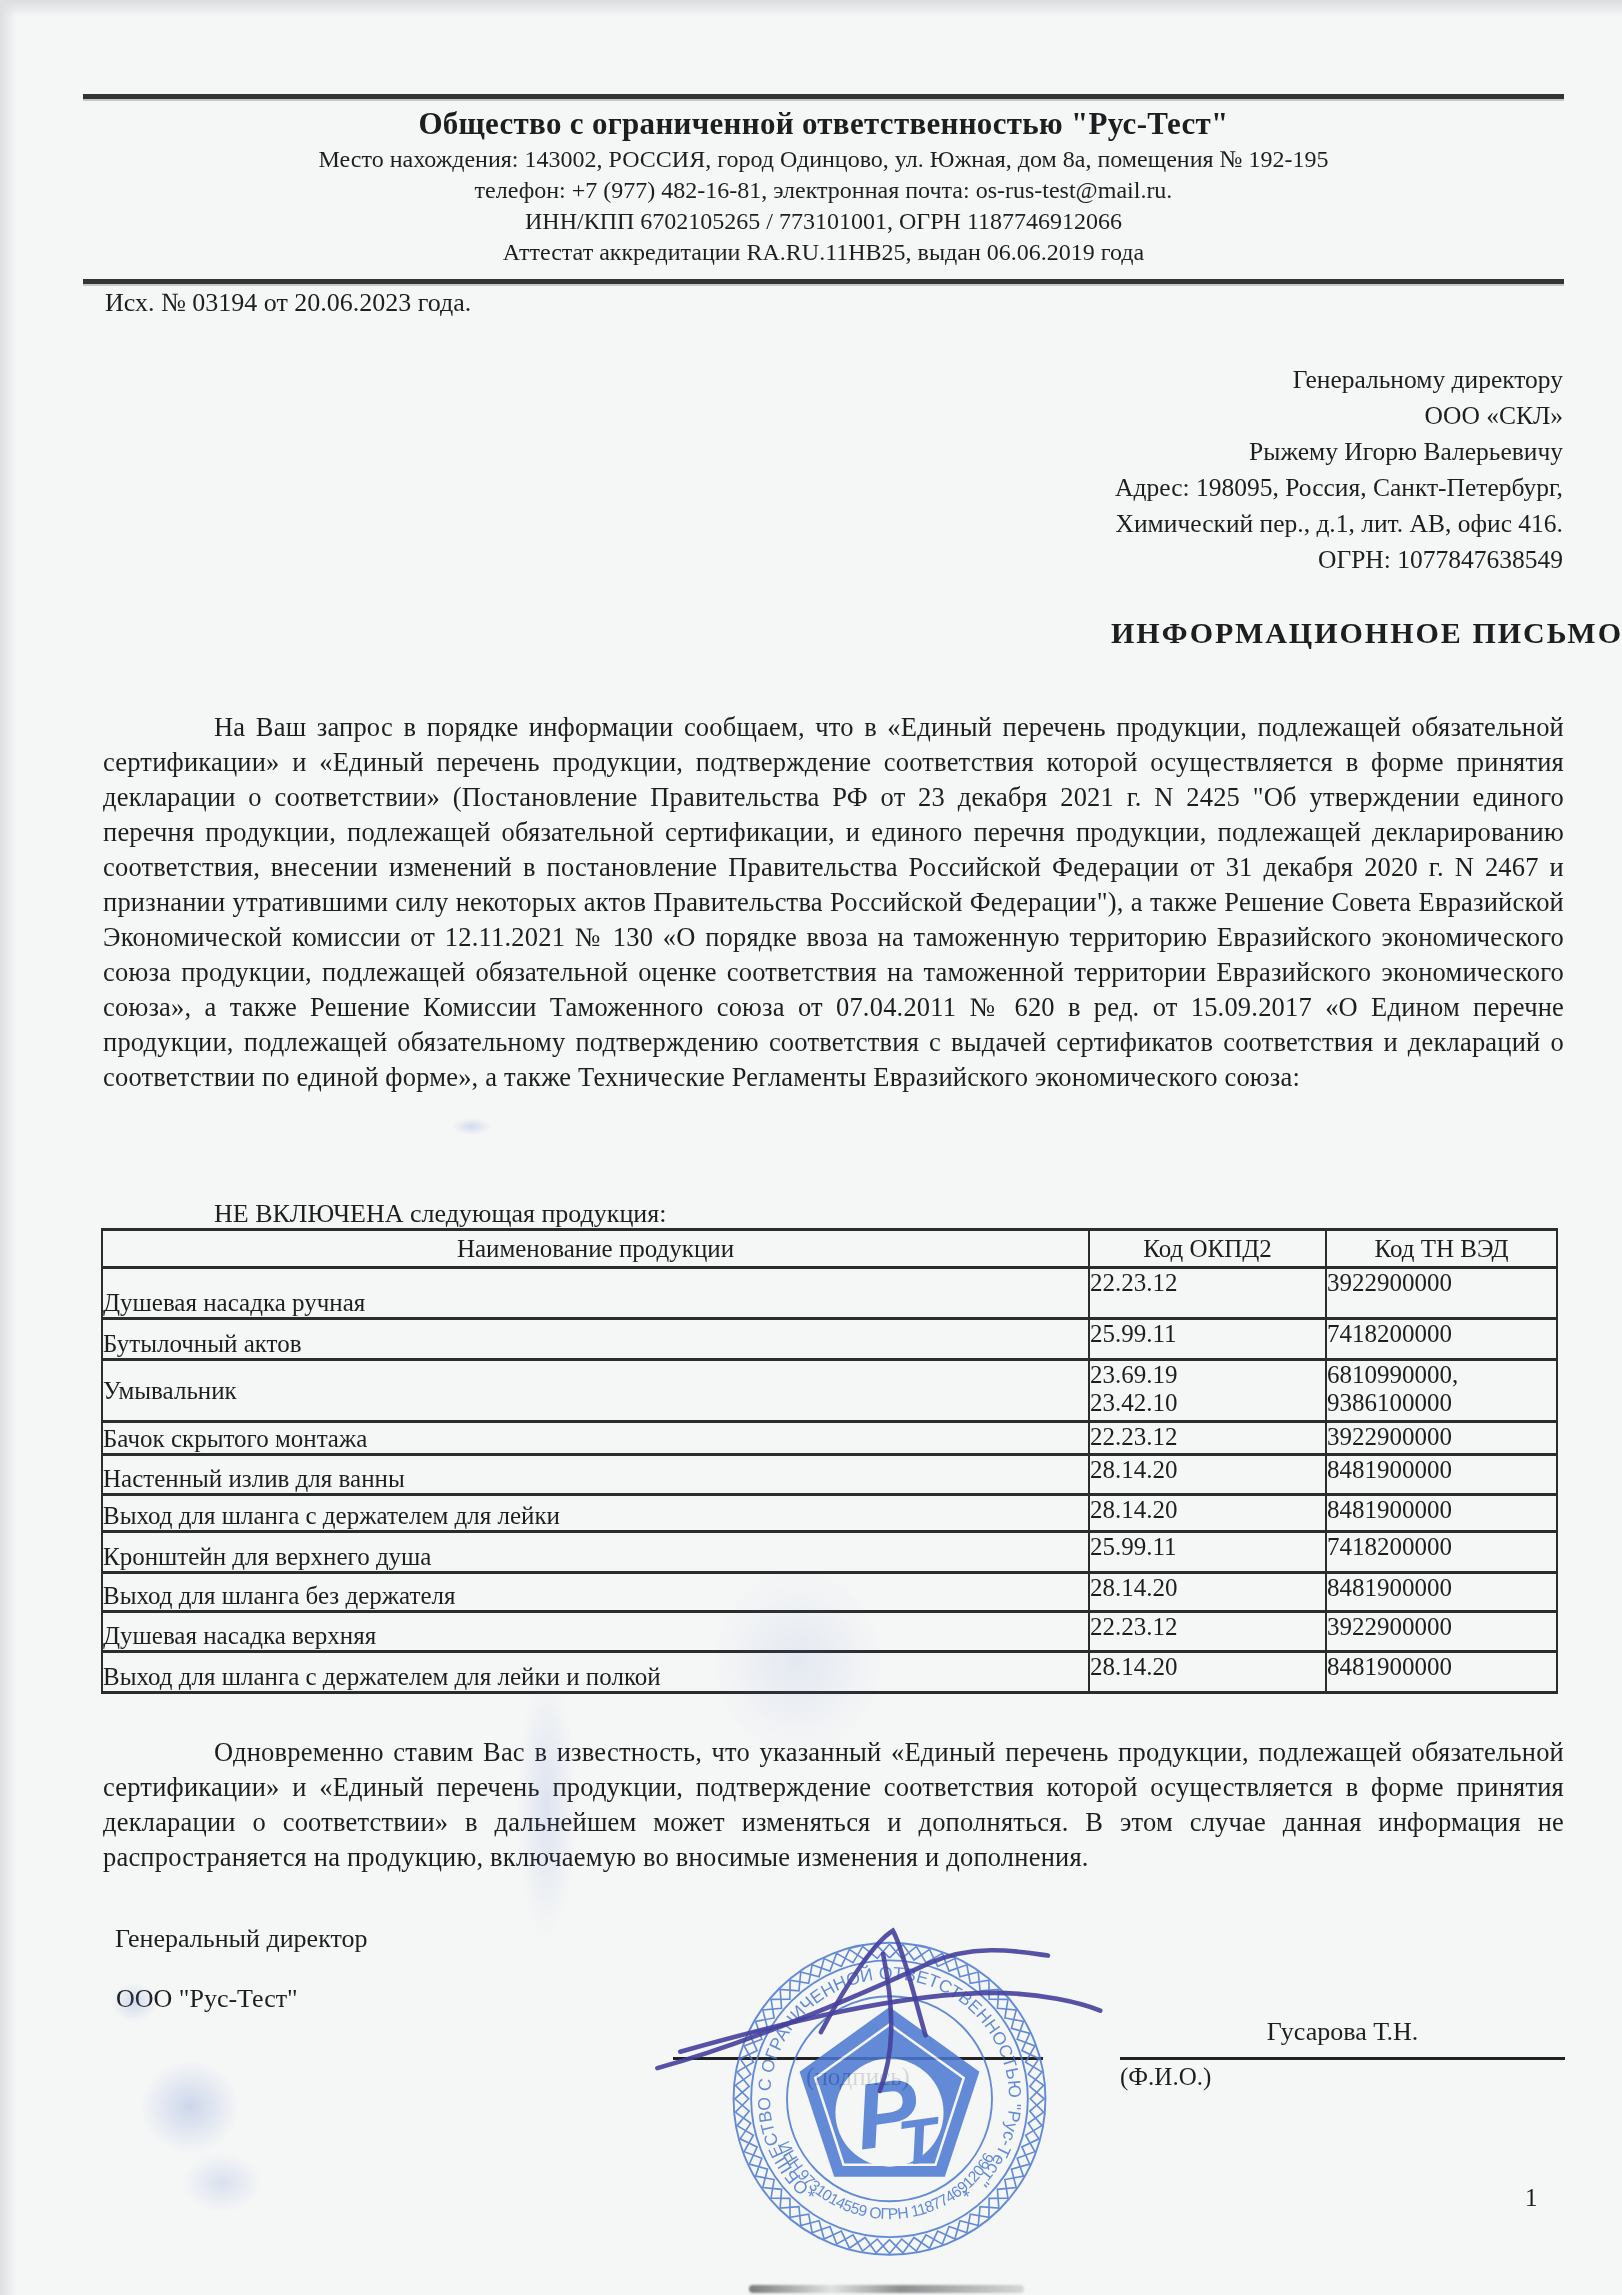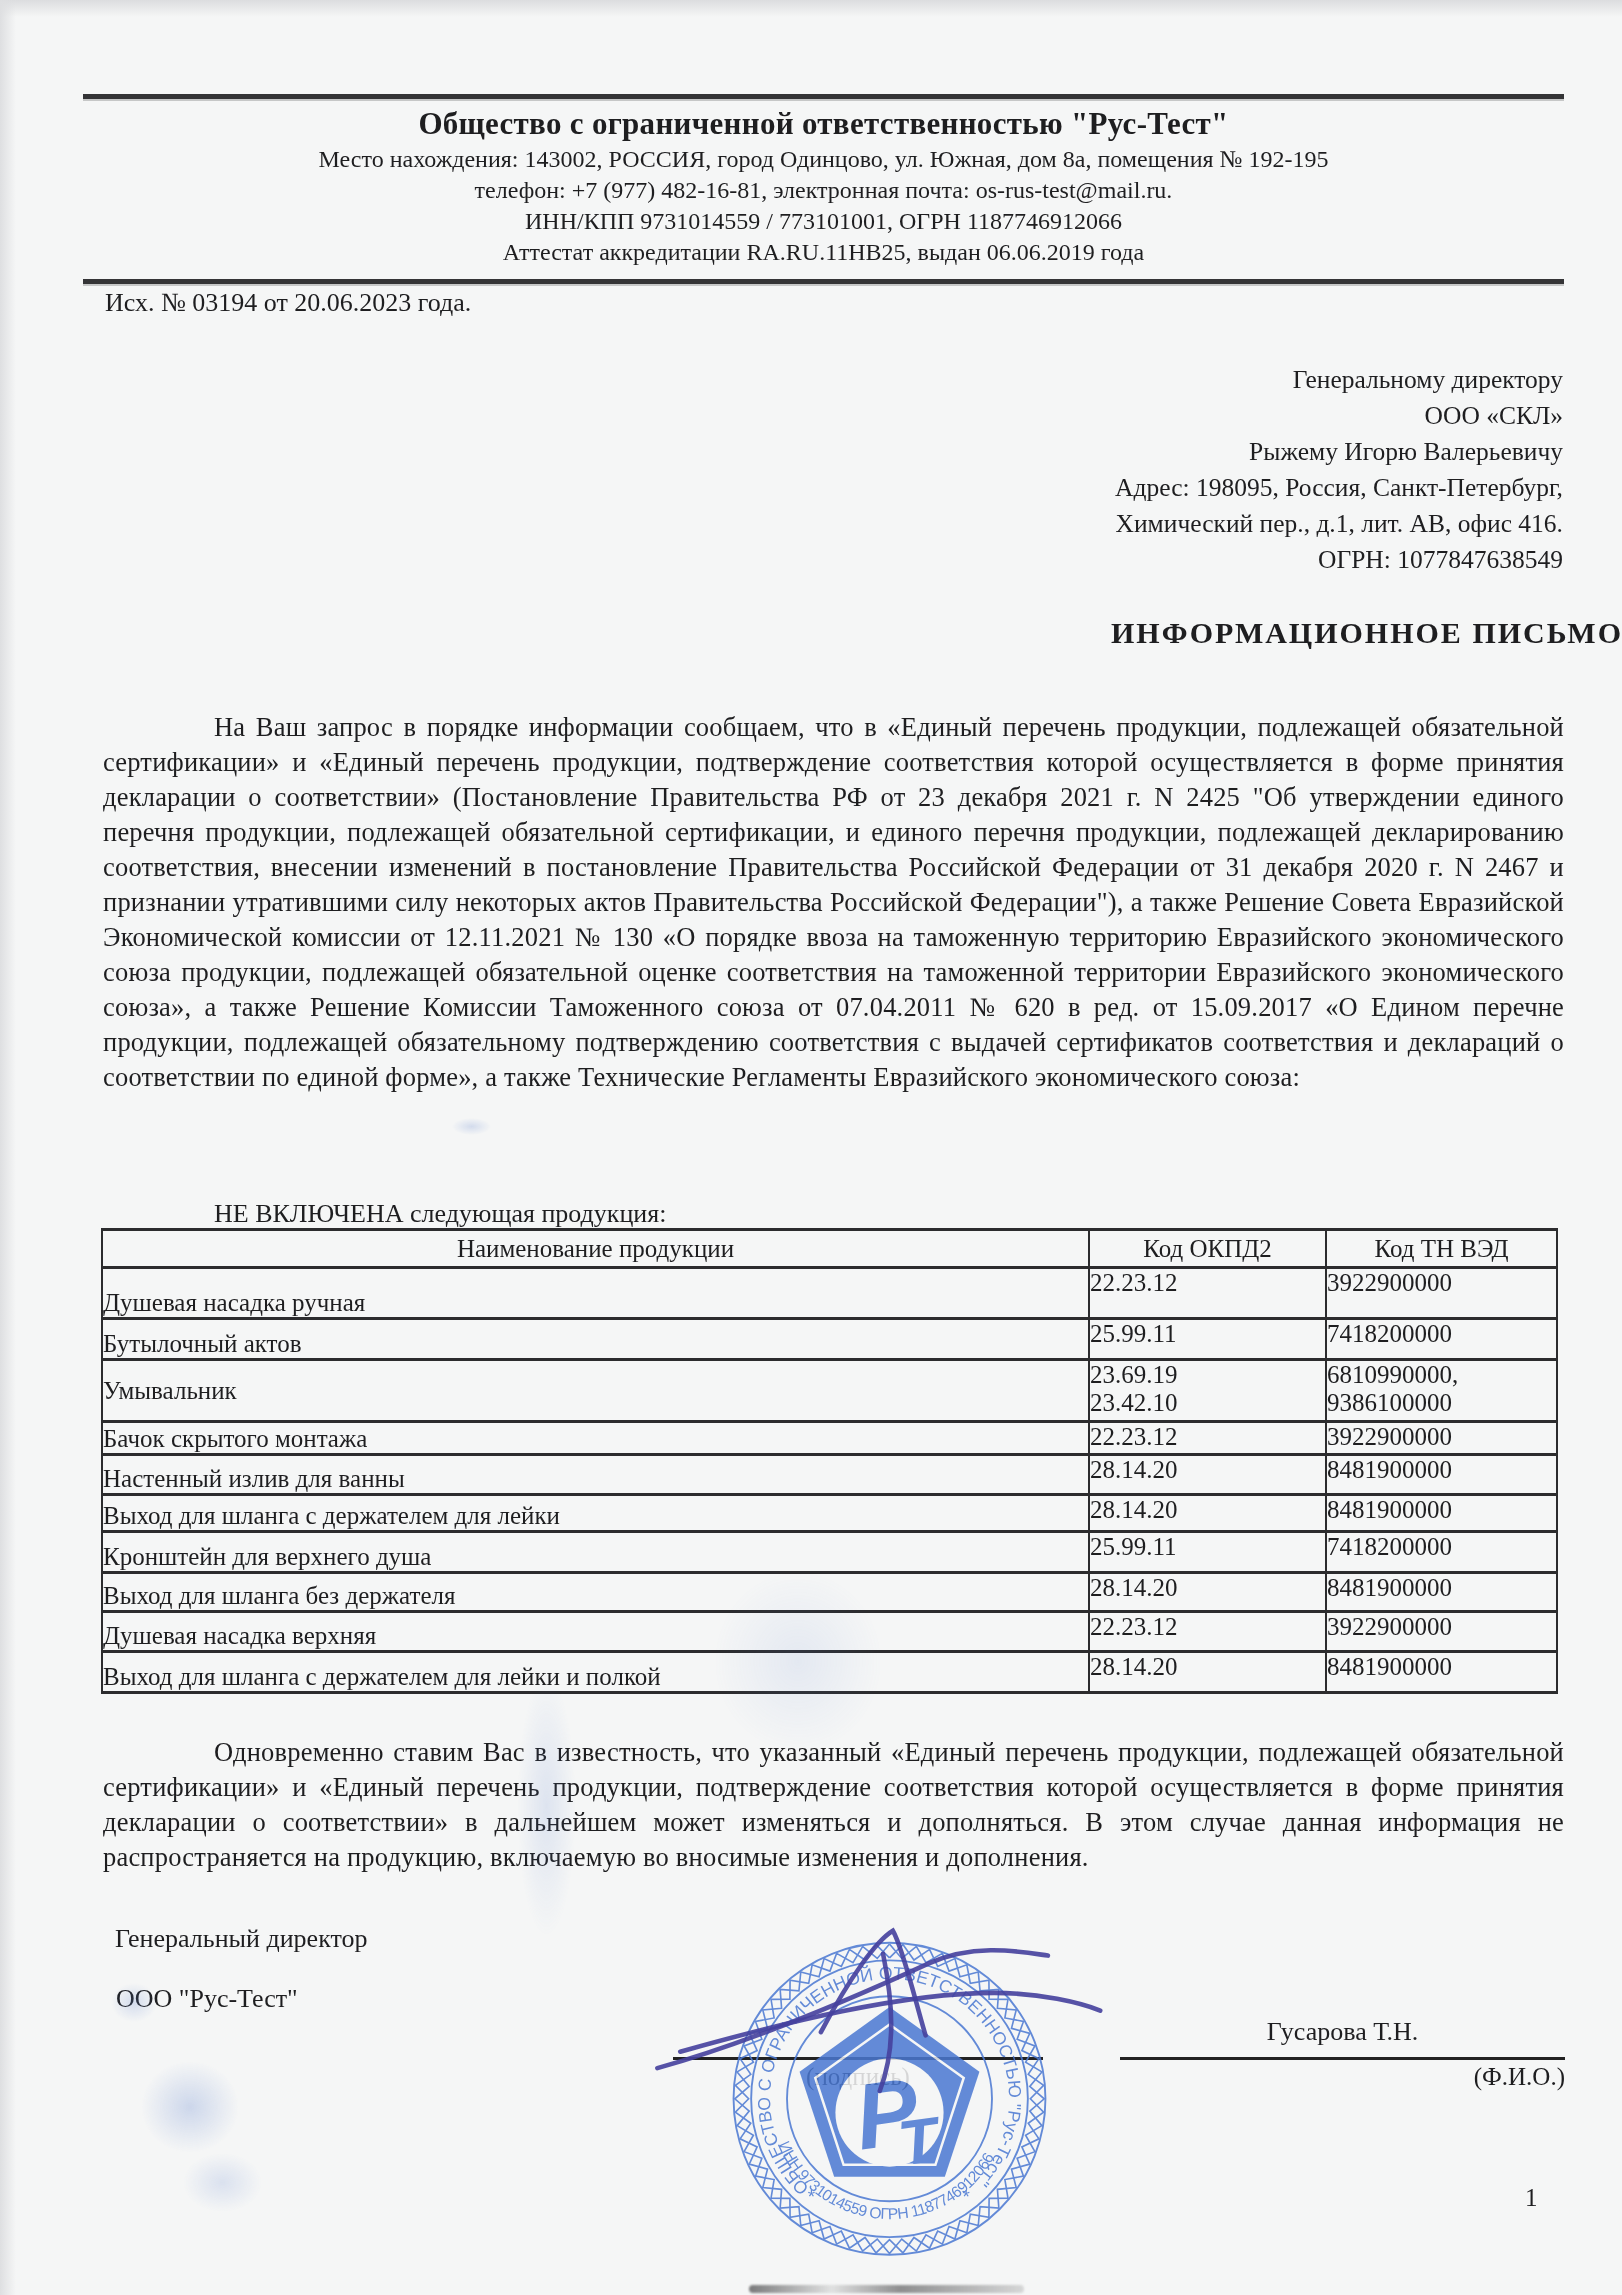--- a/index.html
+++ b/index.html
@@ -47,21 +47,21 @@
   tbody tr:nth-child(7) td{height:38px;}
   tbody tr:nth-child(8) td{height:36px;}
   tbody tr:nth-child(9) td{height:37px;}
   tbody tr:nth-child(10) td{height:38px;}
   .sig-position{position:absolute;left:115px;top:1924px;font-size:26px;}
   .sig-company{position:absolute;left:116px;top:1984px;font-size:26px;}
   .sign-line{position:absolute;left:673px;top:2057px;width:370px;height:2.6px;background:#222;z-index:1;}
   .fio-line{position:absolute;left:1120px;top:2057px;width:445px;height:2.6px;background:#222;z-index:1;}
   .sign-caption{position:absolute;left:760px;top:2063px;width:196px;text-align:center;font-size:25px;z-index:1;}
   .fio-name{position:absolute;left:1120px;top:2017px;width:445px;text-align:center;font-size:26px;z-index:1;}
-  .fio-caption{position:absolute;left:1120px;top:2063px;width:445px;text-align:right;font-size:25px;z-index:1;}
+  .fio-caption{position:absolute;left:1120px;top:2063px;width:445px;text-align:left;font-size:25px;z-index:1;}
   .page-number{position:absolute;left:1525px;top:2184px;font-size:25px;}
   .stamp-svg{position:absolute;left:726px;top:1934px;width:327px;height:327px;z-index:2;opacity:.85;}
   .stamp-svg .line{fill:none;stroke:var(--stamp-blue);}
   .stamp-svg text{fill:var(--stamp-blue);font-family:"Liberation Sans","DejaVu Sans",sans-serif;}
   .ink-svg{position:absolute;left:641px;top:1911px;width:471px;height:203px;z-index:3;}
   .ink-svg path{fill:none;stroke:var(--ink-violet);stroke-width:7;stroke-linecap:round;opacity:.9;}
   .smudge{position:absolute;pointer-events:none;}
   .smudge-bottom{left:749px;top:2285px;width:275px;height:7.9px;border-radius:3.9px;
     background:linear-gradient(90deg,rgba(40,40,42,.6),rgba(40,40,42,.1) 30%,rgba(40,40,42,.5) 55%,rgba(40,40,42,.15));
     filter:blur(1.3px);}
@@ -80,21 +80,21 @@
 
   <div class="edge-top smudge"></div>
   <div class="edge-left smudge"></div>
 
   <div class="rule rule-top"></div>
 
   <div class="letterhead">
     <div class="company-name">Общество с ограниченной ответственностью "Рус-Тест"</div>
     <div class="lh-line">Место нахождения: 143002, РОССИЯ, город Одинцово, ул. Южная, дом 8а, помещения № 192-195</div>
     <div class="lh-line">телефон: +7 (977) 482-16-81, электронная почта: os-rus-test@mail.ru.</div>
-    <div class="lh-line">ИНН/КПП 9731014559 / 773101001, ОГРН 1187746912066</div>
+    <div class="lh-line">ИНН/КПП 6702105265 / 773101001, ОГРН 1187746912066</div>
     <div class="lh-line">Аттестат аккредитации RA.RU.11НВ25, выдан 06.06.2019 года</div>
   </div>
 
   <div class="rule rule-bottom"></div>
 
   <div class="outgoing">Исх. № 03194 от 20.06.2023 года.</div>
 
   <div class="recipient">
       <div>Генеральному директору</div>
       <div>ООО «СКЛ»</div>

